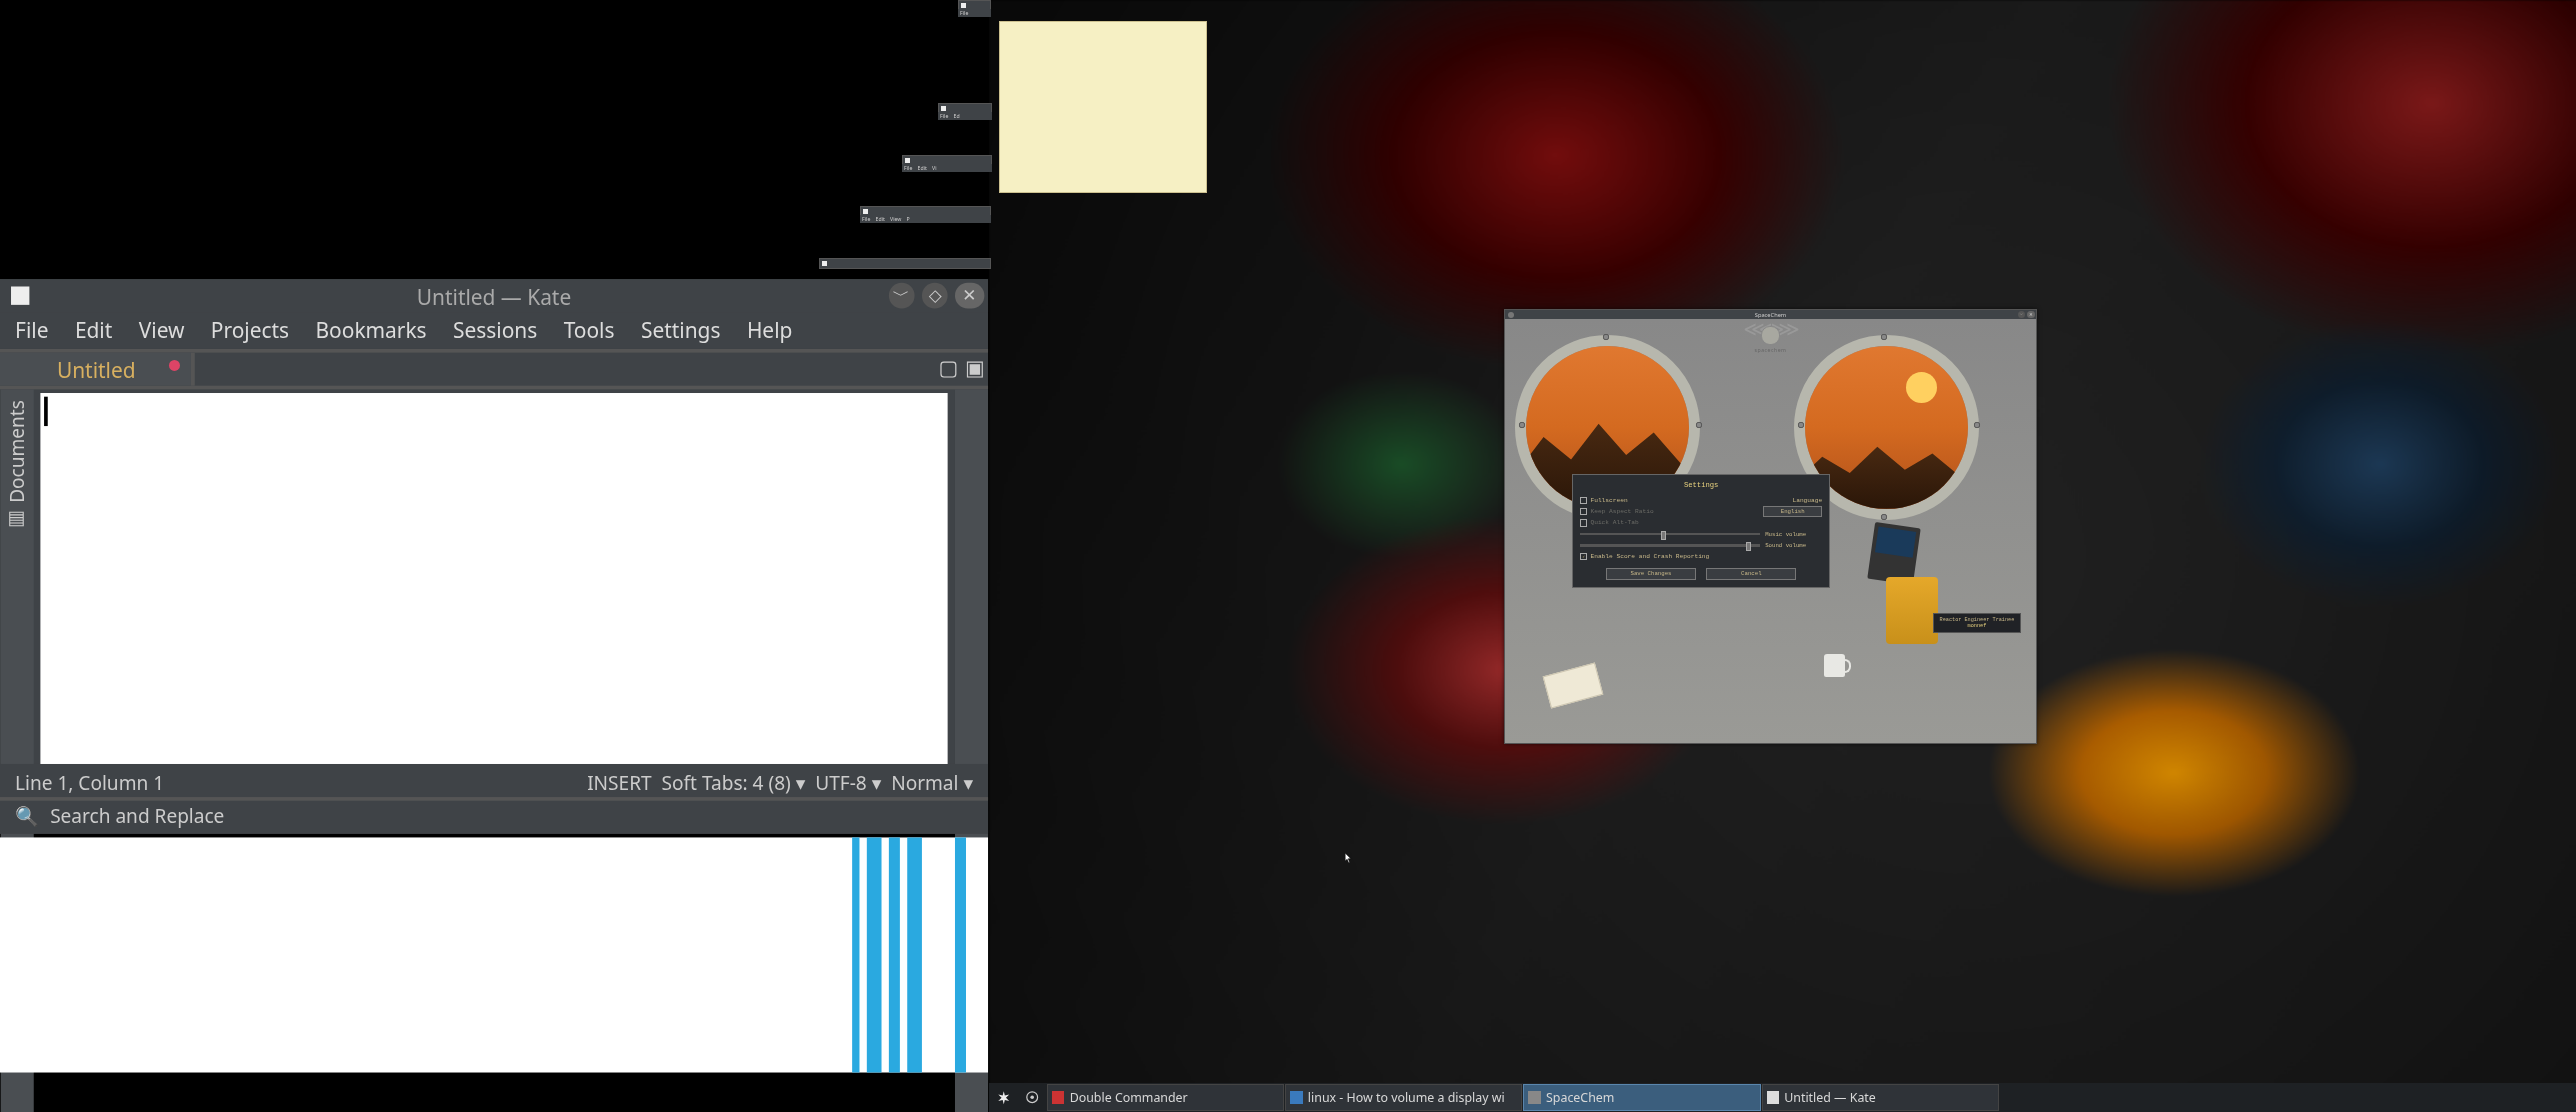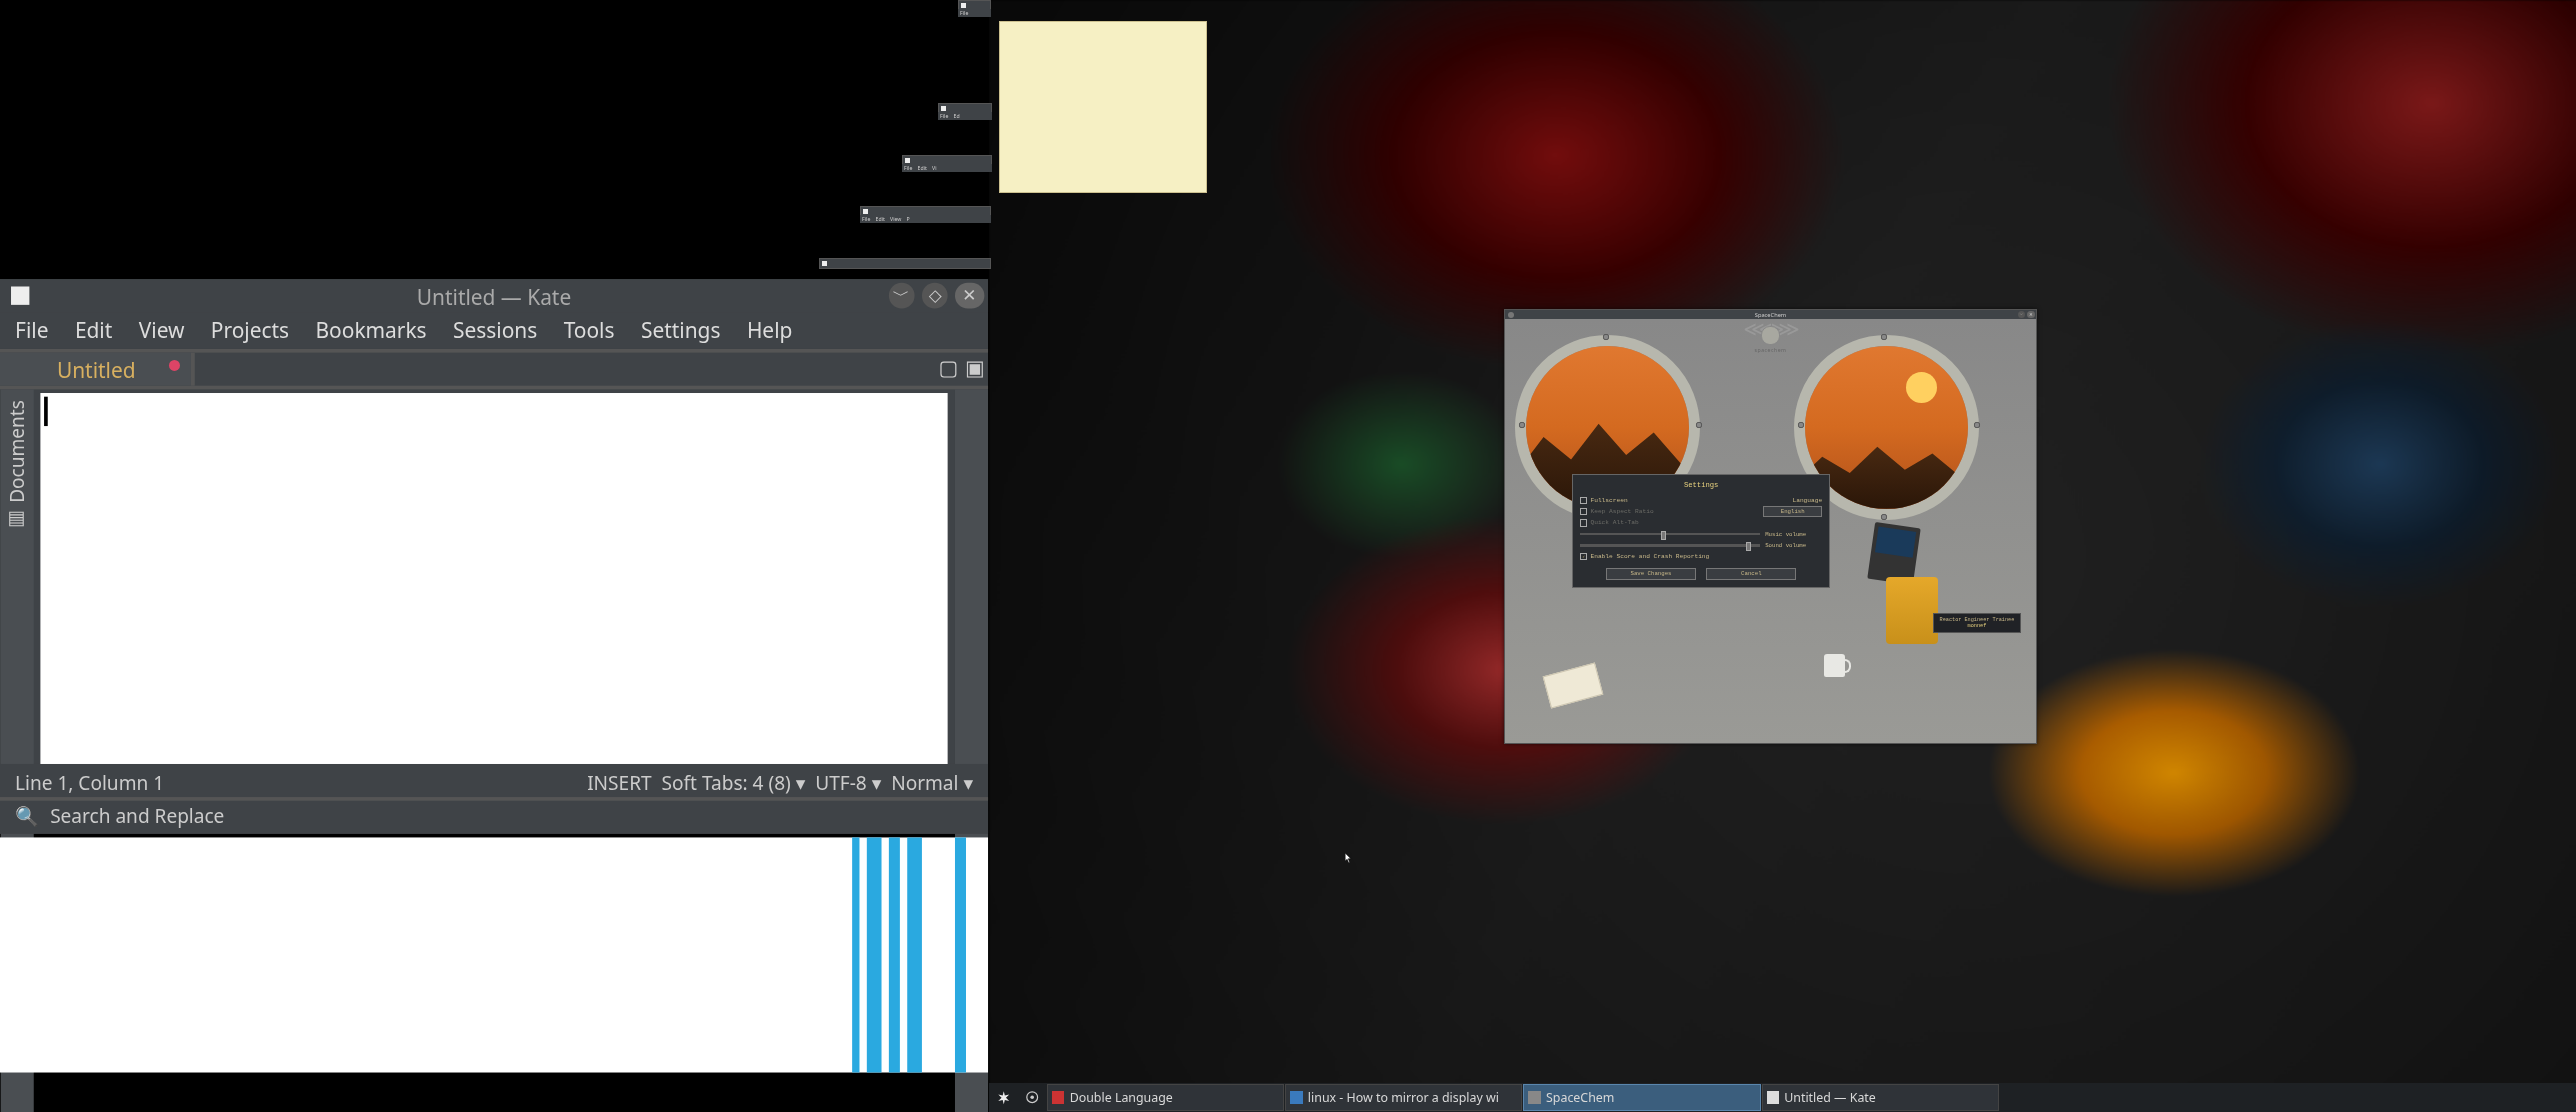--- a/index.html
+++ b/index.html
@@ -320,25 +320,25 @@
   </div>
   <div class="tbbtn">
     <svg viewBox="0 0 24 24" width="14.4" height="14.4">
         <circle cx="12" cy="12" r="9" fill="none" stroke="#ccc" stroke-width="2"></circle>
         <circle cx="12" cy="12" r="3" fill="#ccc"></circle>
       </svg>
   </div>
 
   <div class="task">
     <span class="ico" style="background:#cc3333"></span>
-    <span>Double Language</span>
+    <span>Double Commander</span>
   </div>
   <div class="task">
     <span class="ico" style="background:#3a7abd"></span>
-    <span>linux - How to mirror a display wi</span>
+    <span>linux - How to volume a display wi</span>
   </div>
   <div class="task active">
     <span class="ico" style="background:#888"></span>
     <span>SpaceChem</span>
   </div>
   <div class="task">
     <span class="ico" style="background:#ddd"></span>
     <span>Untitled  —  Kate</span>
   </div>
 

